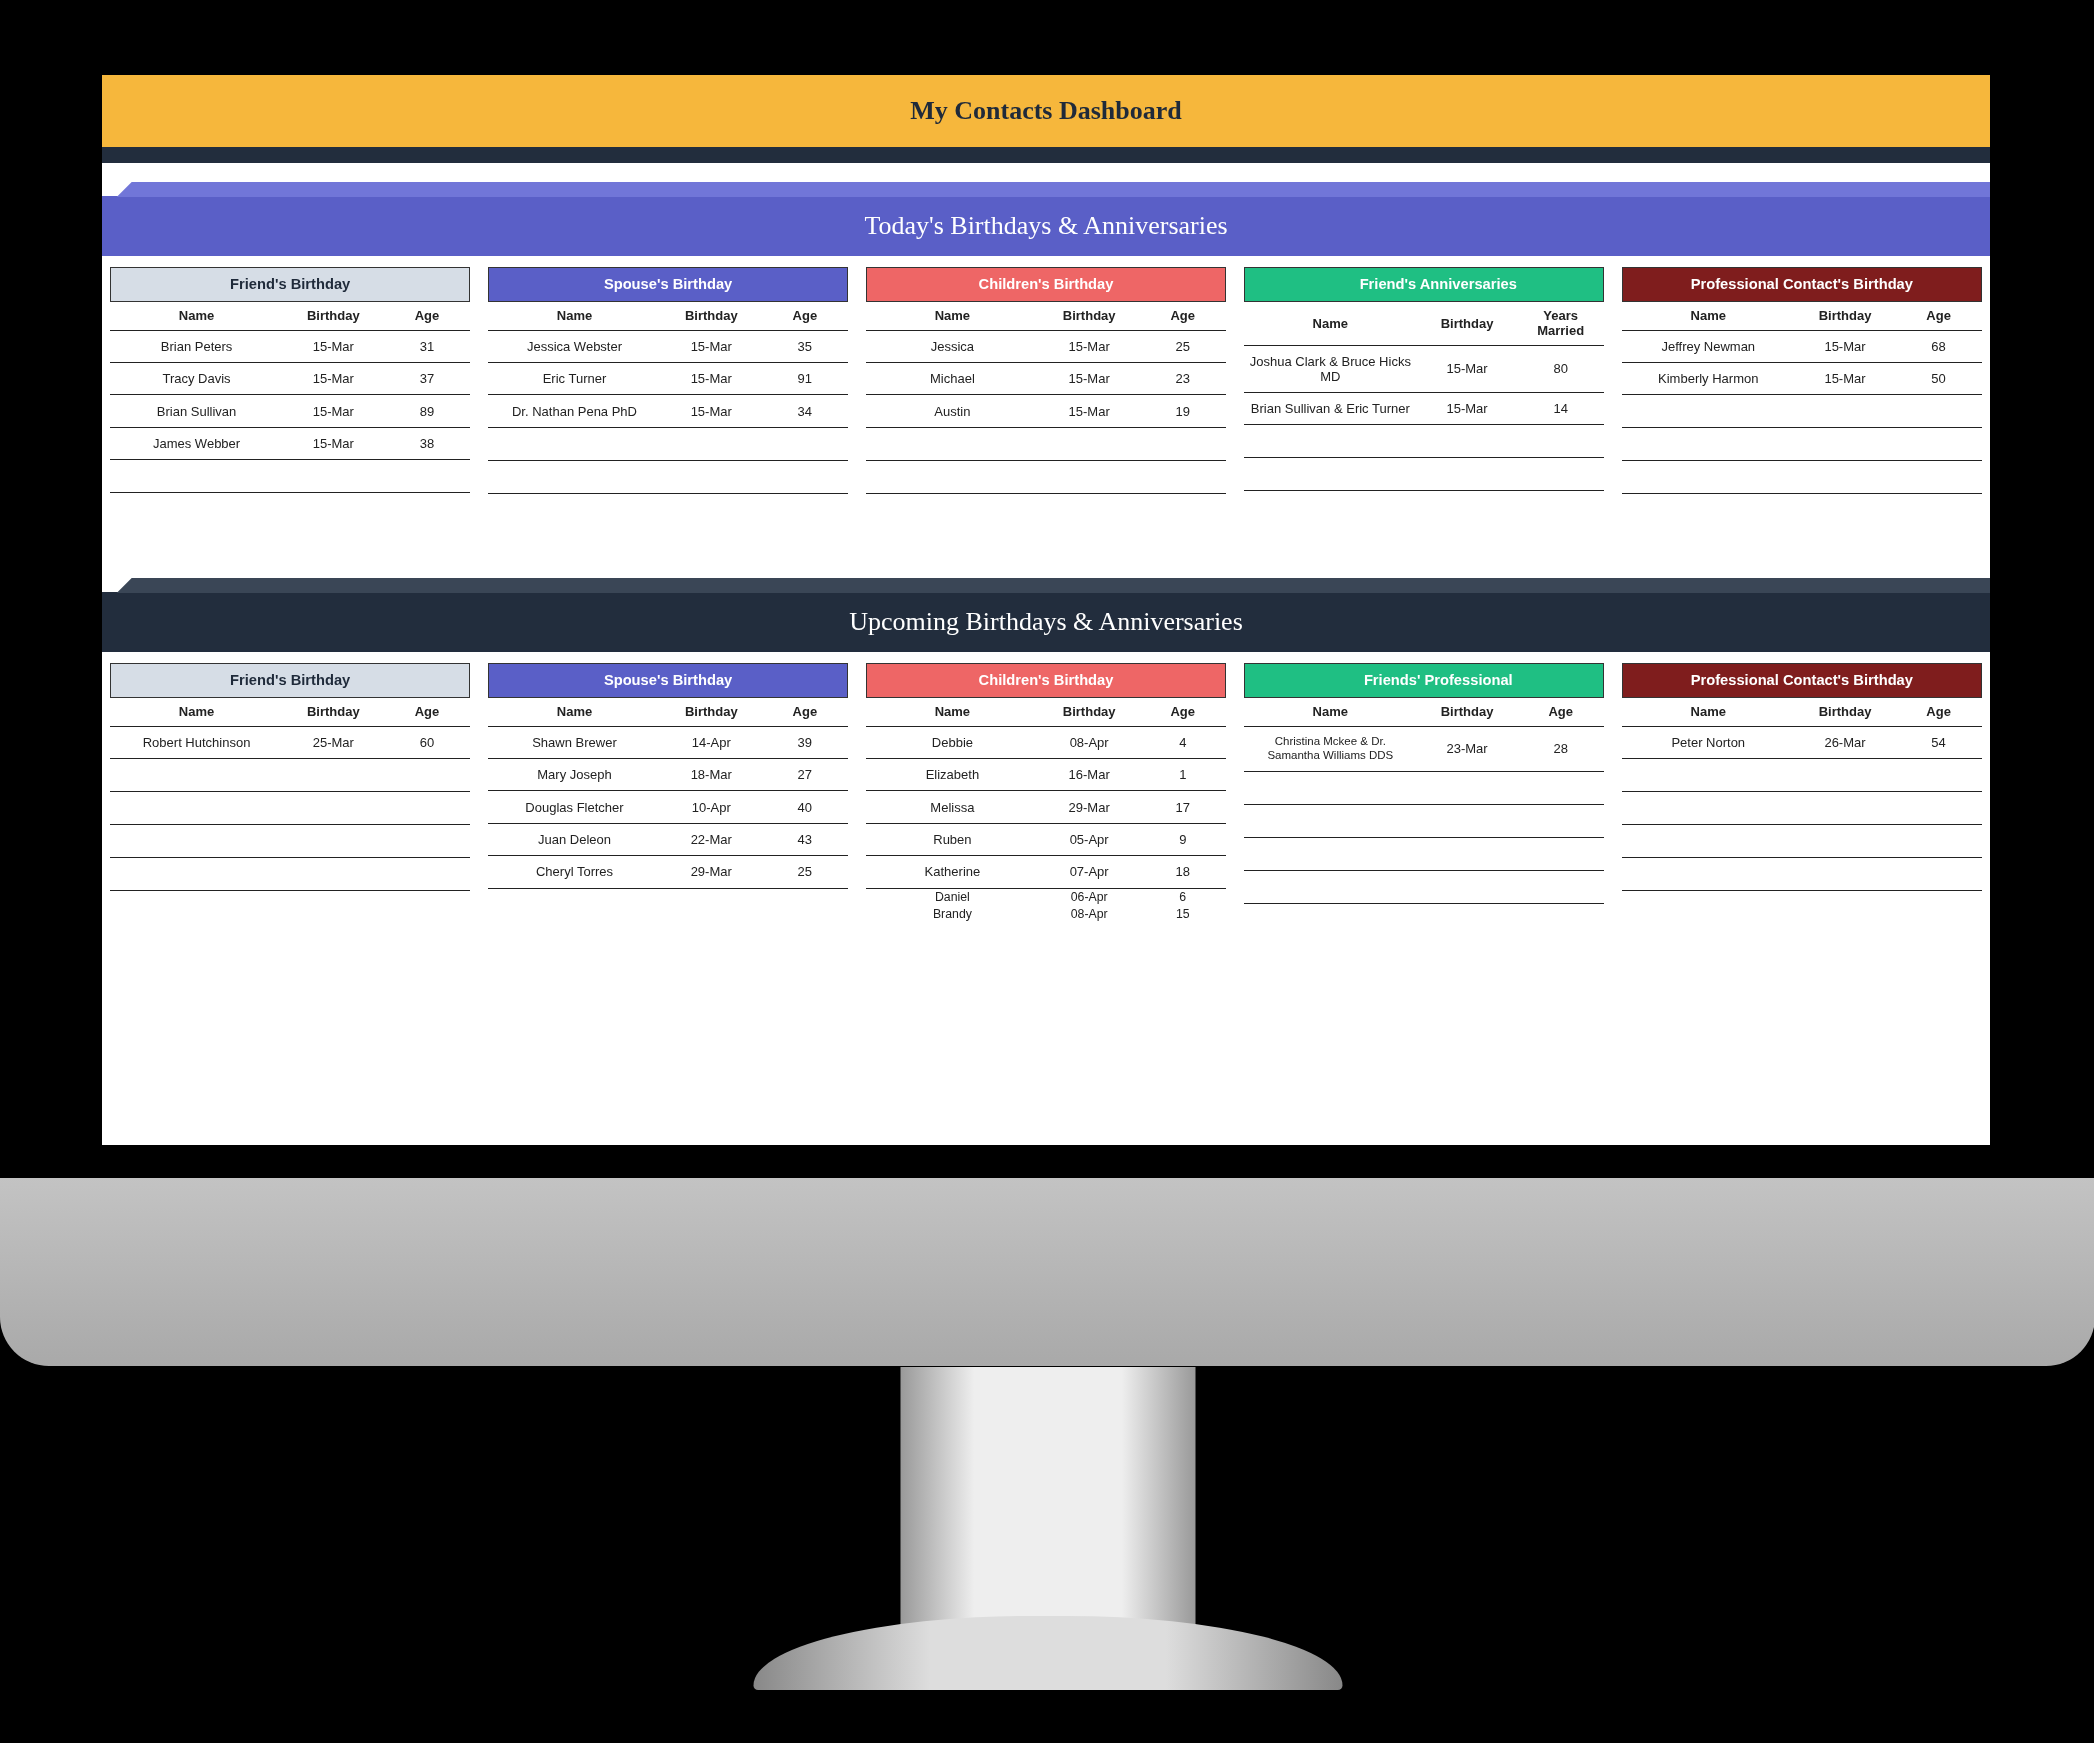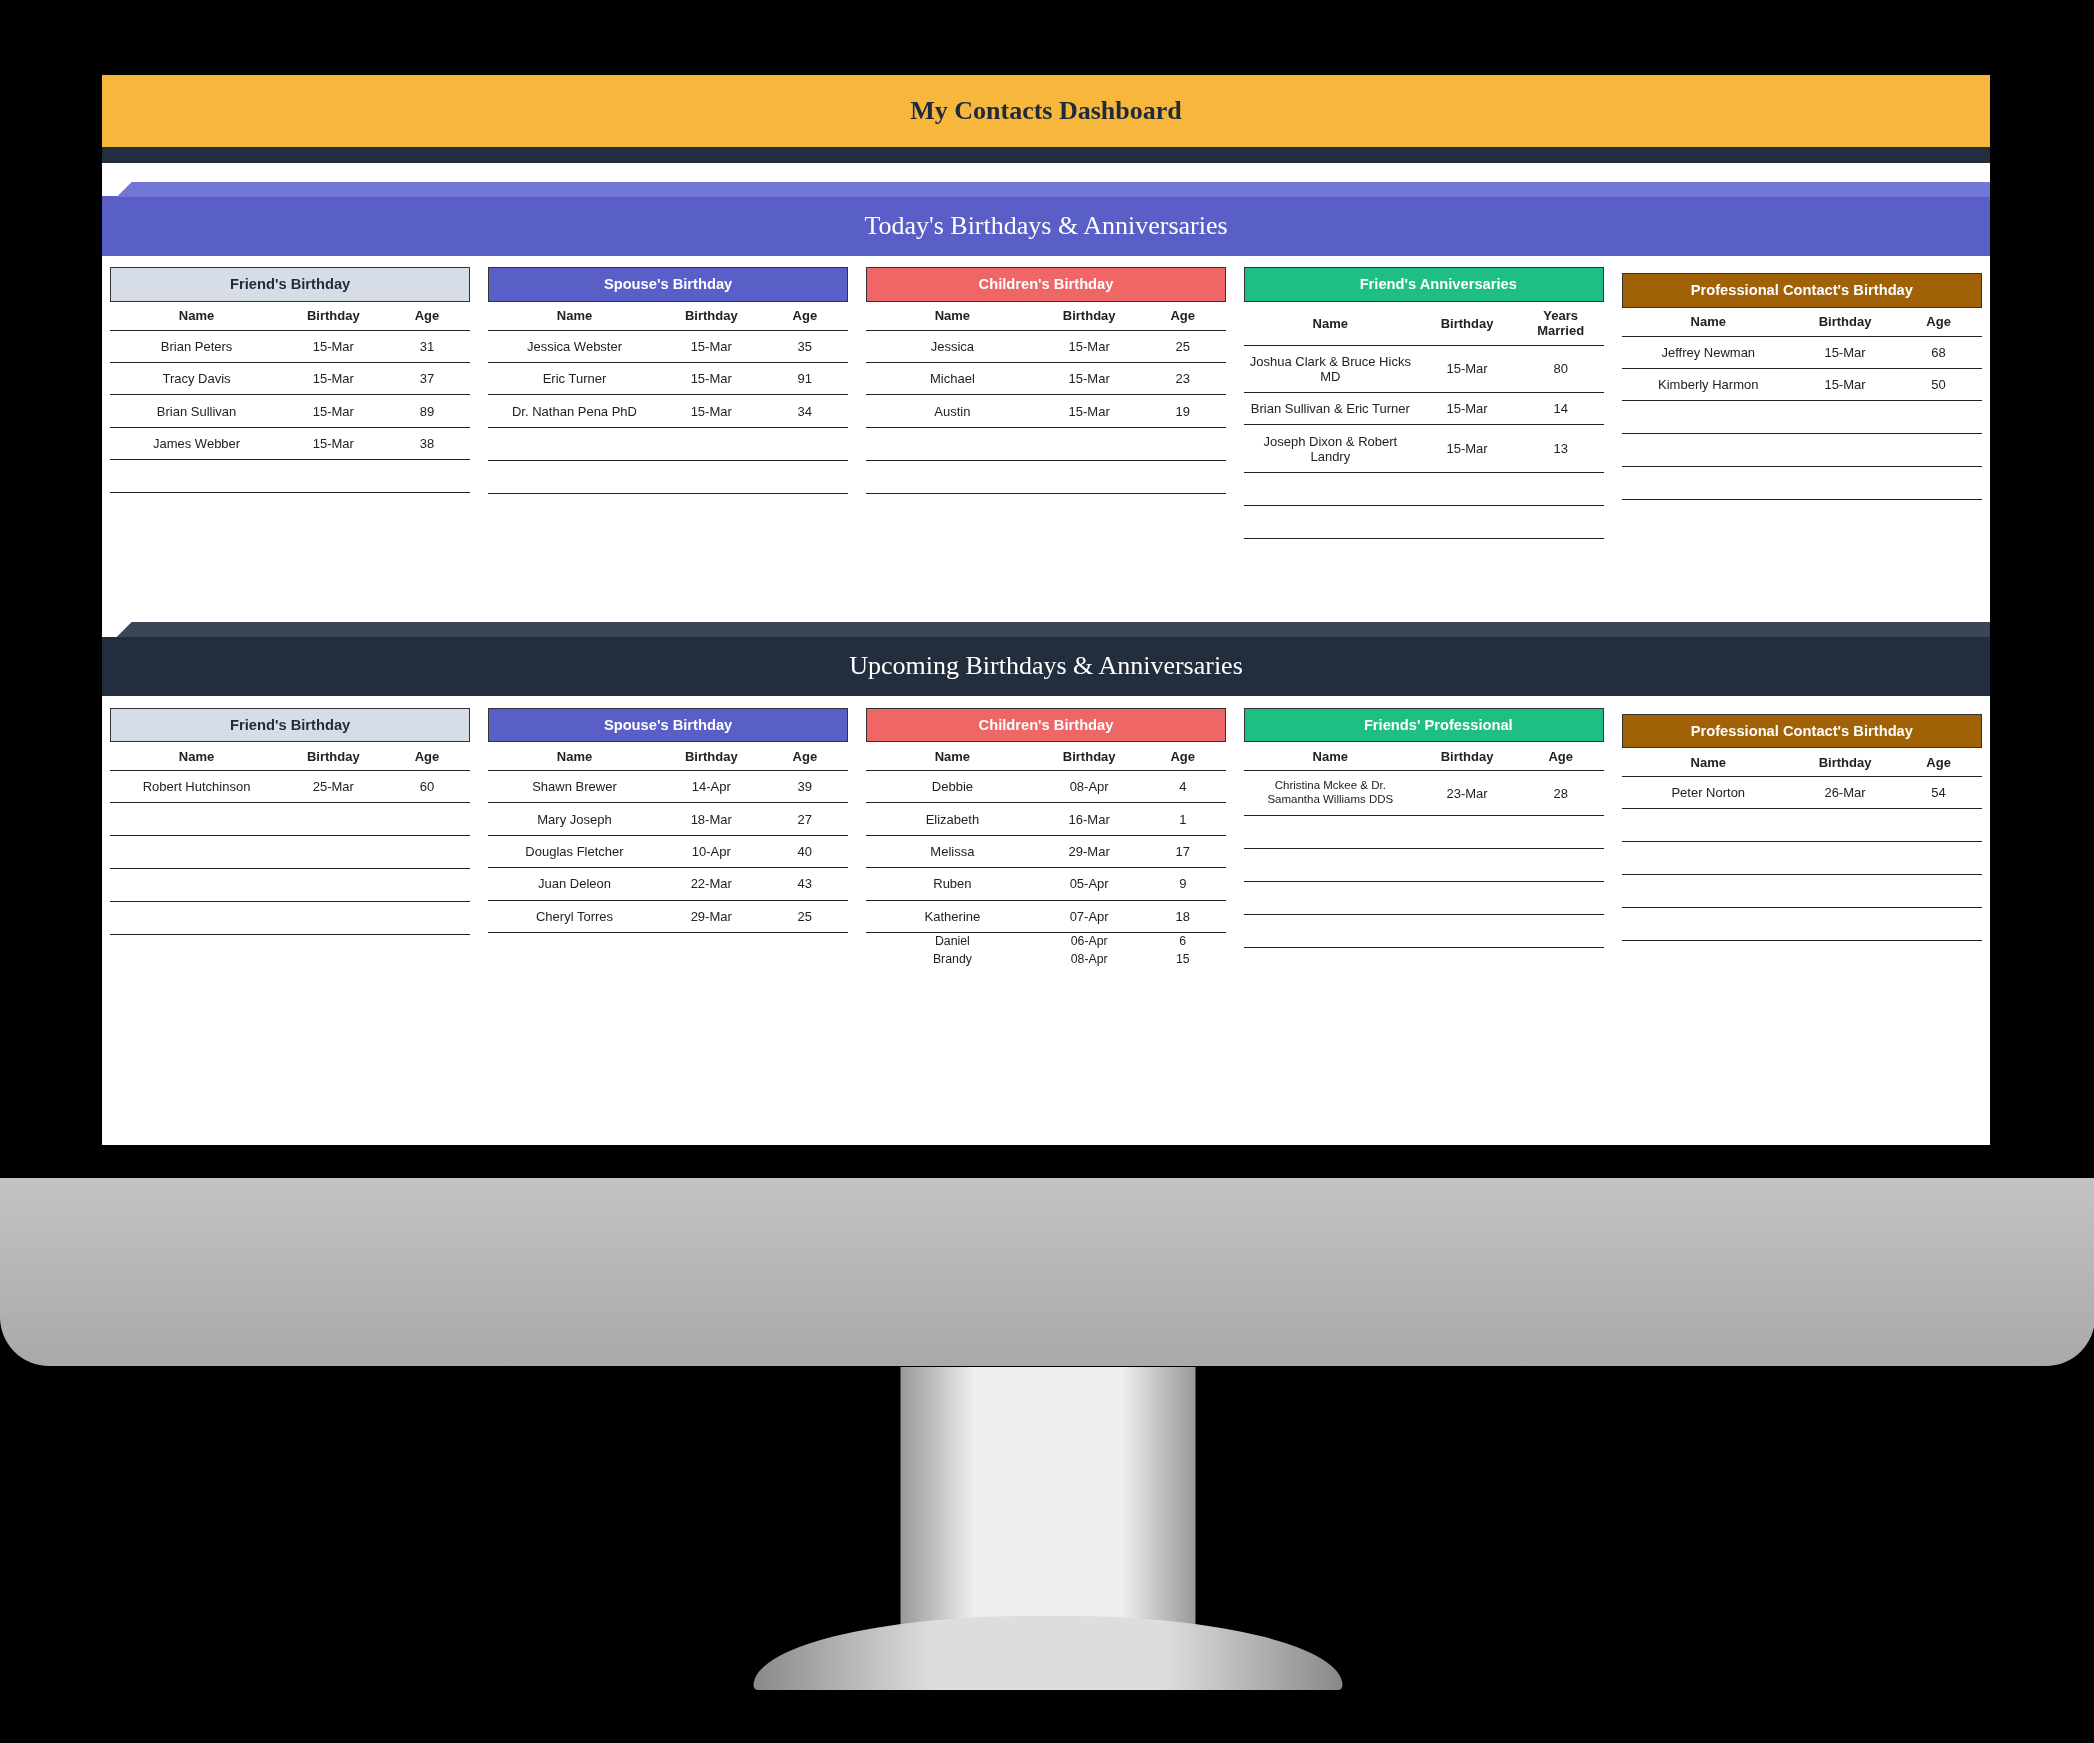--- a/index.html
+++ b/index.html
@@ -23,21 +23,21 @@
 .section-today .bar-face{ background:#5a5fc7;} .section-today .bar3d-top{ background:#7176d8;}
 .section-upcoming .bar-face{ background:#222d3d;} .section-upcoming .bar3d-top{ background:#3a4656;}
 
 .panels { display:flex; justify-content:space-between; padding:11.5px 8.2px 0; gap:18px; }
 .panel { flex:1; min-width:0; }
 .panel-header { text-align:center; font-size:14.7px; font-weight:700; padding:8.2px 3.3px; color:#fff; border:0.8px solid #333; }
 .hdr-friend   { background:#d6dde6; color:#1f2a3a; }
 .hdr-spouse   { background:#5a5fc7; }
 .hdr-children { background:#ee6666; }
 .hdr-anniv    { background:#1fbf83;padding-left:32px; }
-.hdr-prof     { background:#a16207;margin-top:6px; }
+.hdr-prof     { background:#7f1d1d; }
 
 .tbl { width:100%; border-collapse:collapse; font-size:13px; }
 .tbl th { font-weight:700; padding:6.5px 3.3px; border-bottom:0.8px solid #222; text-align:center; color:#222; }
 .tbl td { padding:8.2px 3.3px; border-bottom:0.8px solid #222; text-align:center; color:#222; }
 .tbl td:first-child,.tbl th:first-child{ width:48%; }
 .tbl td:nth-child(2),.tbl th:nth-child(2){ width:28%; }
 .tbl td:nth-child(3),.tbl th:nth-child(3){ width:24%; }
 .empty-row td{ height:33px; border-bottom:0.8px solid #222; }
 
 .truncated { font-size:11.5px; color:#555; line-height:1.2; max-height:41px; overflow:hidden; }
@@ -181,25 +181,20 @@
               <tr>
                 <td style="">Joshua Clark &amp; Bruce Hicks MD</td>
                 <td style="">15-Mar</td>
                 <td style="">80</td>
               </tr>
               <tr>
                 <td style="">Brian Sullivan &amp; Eric Turner</td>
                 <td style="">15-Mar</td>
                 <td style="">14</td>
               </tr>
-              <tr>
-                <td style="">Joseph Dixon &amp; Robert Landry</td>
-                <td style="">15-Mar</td>
-                <td style="">13</td>
-              </tr>
               <tr class="empty-row">
                 <td colspan="3"></td>
               </tr>
               <tr class="empty-row">
                 <td colspan="3"></td>
               </tr>
             </tbody>
         </table>
       </div>
 

